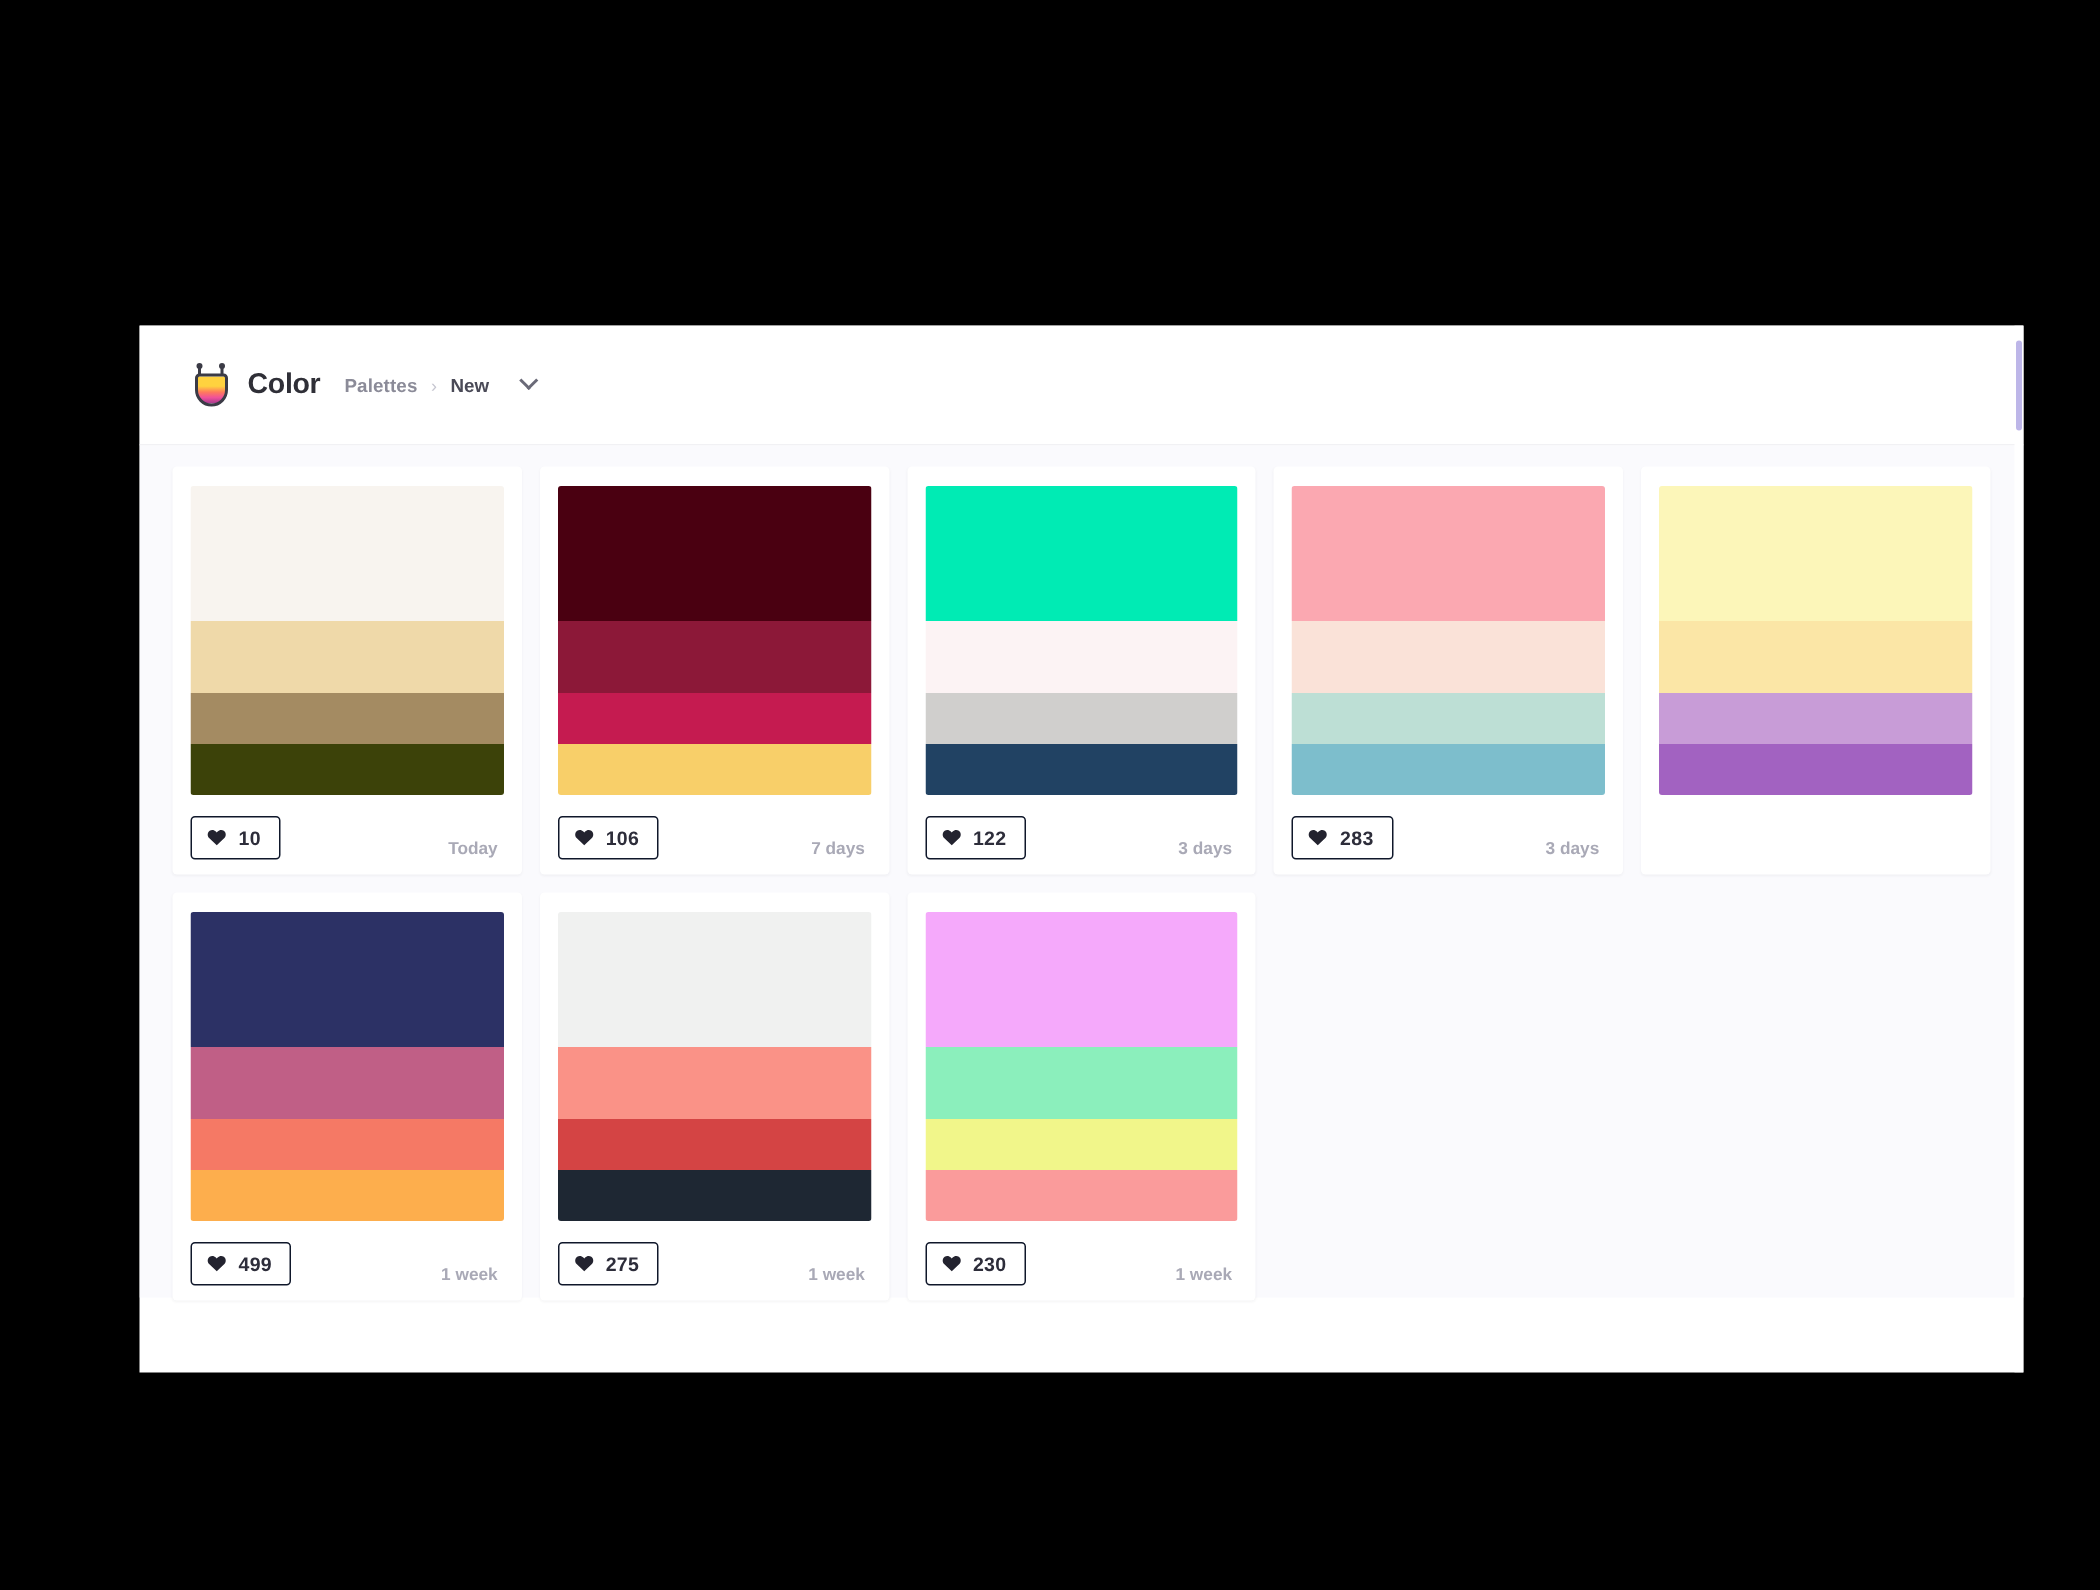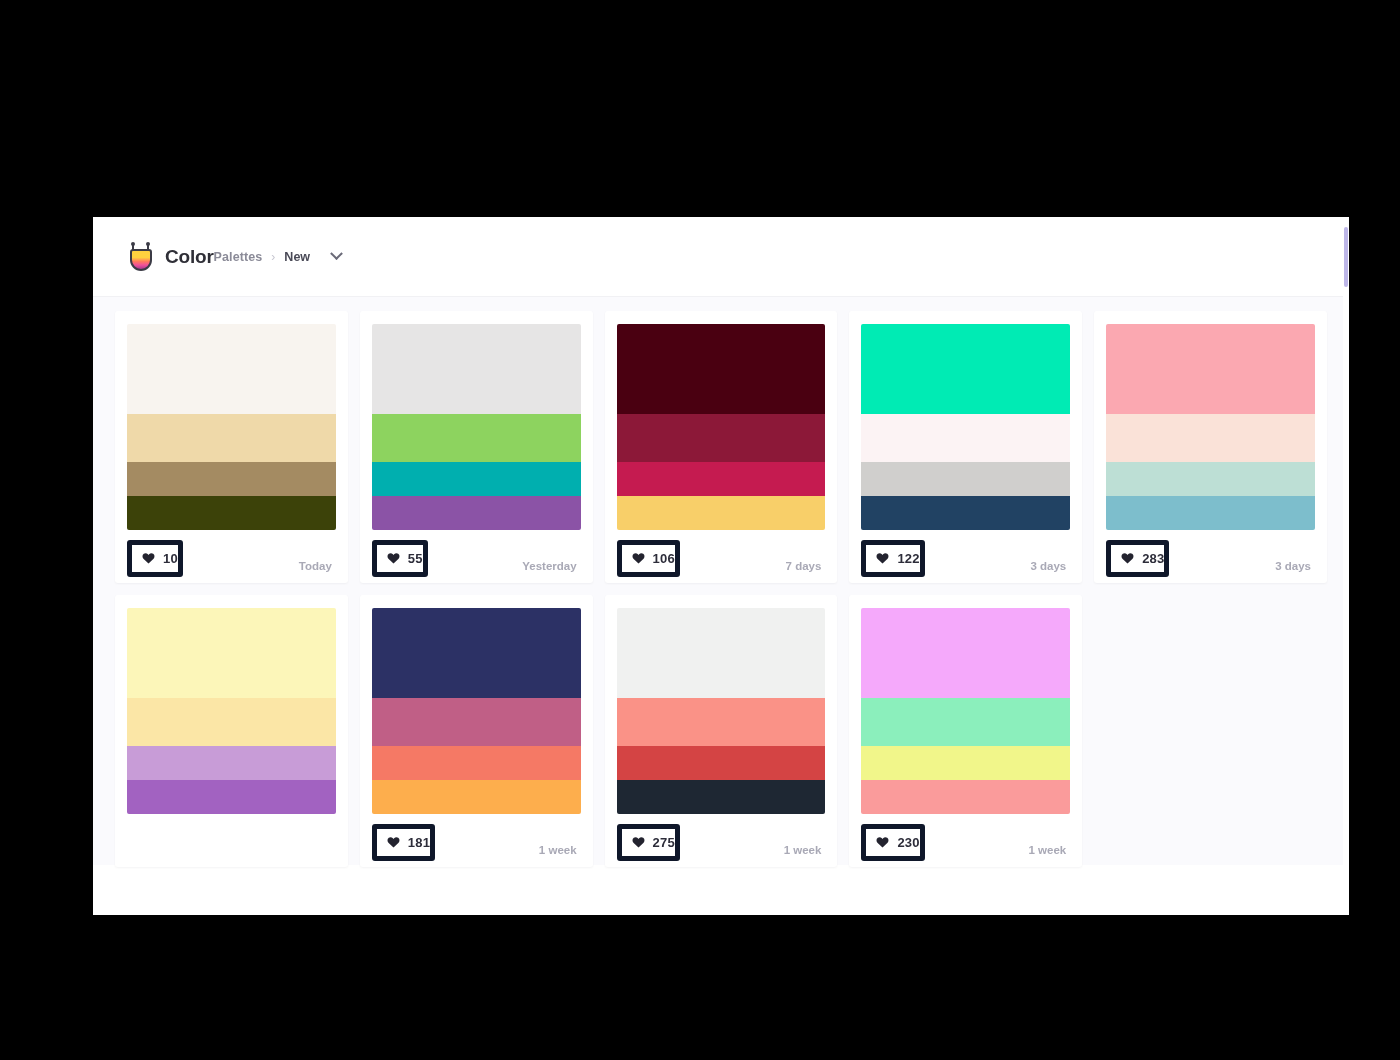--- a/index.html
+++ b/index.html
@@ -79,21 +79,21 @@
     font-size: 19px;
     font-weight: bold;
     color: #2f2f37;
     letter-spacing: -0.2px;
   }
 
   #breadcrumb {
     display: flex;
     align-items: center;
     gap: 9px;
-    margin-left: 0;
+    margin-left: 16px;
   }
   .crumb {
     font-size: 12.5px;
     color: #8b8b98;
     font-weight: bold;
     letter-spacing: 0.1px;
   }
   .crumb-sep {
     font-size: 12px;
     color: #c6c6d0;
@@ -155,23 +155,23 @@
     align-items: center;
     justify-content: space-between;
     height: 30px;
   }
 
   .like-badge {
     display: flex;
     align-items: center;
     gap: 8px;
     background: #ffffff;
-    border: 5px solid #0f172a;
+    border: 1px solid #0f172a;
     border-radius: 3px;
-    padding: 6px 0 6px 10px;
+    padding: 6px 12px 6px 10px;
   }
   .heart-icon {
     width: 13px;
     height: 12px;
     flex: 0 0 auto;
     display: block;
   }
   .like-count {
     font-size: 13px;
     font-weight: bold;
@@ -246,37 +246,20 @@
               <svg class="heart-icon" viewBox="0 0 24 22" aria-hidden="true">
                 <path fill="#23232f" d="M12 21.3 2.6 12.2C.1 9.7.4 5.4 3.3 3.3c2.4-1.7 5.7-1.2 7.6 1l1.1 1.3 1.1-1.3c1.9-2.2 5.2-2.7 7.6-1 2.9 2.1 3.2 6.4.7 8.9L12 21.3z"></path>
               </svg>
               <span class="like-count">10</span>
             </div>
             <span class="time-label">Today</span>
           </div>
         </div>
         <div class="palette-card">
           <div class="swatches">
-            <div class="swatch s0" style="background:#E6E5E5"></div>
-            <div class="swatch s1" style="background:#8DD35F"></div>
-            <div class="swatch s2" style="background:#00AFAF"></div>
-            <div class="swatch s3" style="background:#8B53A6"></div>
-          </div>
-          <div class="card-footer">
-            <div class="like-badge">
-              <svg class="heart-icon" viewBox="0 0 24 22" aria-hidden="true">
-                <path fill="#23232f" d="M12 21.3 2.6 12.2C.1 9.7.4 5.4 3.3 3.3c2.4-1.7 5.7-1.2 7.6 1l1.1 1.3 1.1-1.3c1.9-2.2 5.2-2.7 7.6-1 2.9 2.1 3.2 6.4.7 8.9L12 21.3z"></path>
-              </svg>
-              <span class="like-count">55</span>
-            </div>
-            <span class="time-label">Yesterday</span>
-          </div>
-        </div>
-        <div class="palette-card">
-          <div class="swatches">
             <div class="swatch s0" style="background:#4A0011"></div>
             <div class="swatch s1" style="background:#8C1838"></div>
             <div class="swatch s2" style="background:#C51B50"></div>
             <div class="swatch s3" style="background:#F8CF69"></div>
           </div>
           <div class="card-footer">
             <div class="like-badge">
               <svg class="heart-icon" viewBox="0 0 24 22" aria-hidden="true">
                 <path fill="#23232f" d="M12 21.3 2.6 12.2C.1 9.7.4 5.4 3.3 3.3c2.4-1.7 5.7-1.2 7.6 1l1.1 1.3 1.1-1.3c1.9-2.2 5.2-2.7 7.6-1 2.9 2.1 3.2 6.4.7 8.9L12 21.3z"></path>
               </svg>
@@ -332,21 +315,21 @@
             <div class="swatch s0" style="background:#2C3165"></div>
             <div class="swatch s1" style="background:#C05F86"></div>
             <div class="swatch s2" style="background:#F57965"></div>
             <div class="swatch s3" style="background:#FDAE4D"></div>
           </div>
           <div class="card-footer">
             <div class="like-badge">
               <svg class="heart-icon" viewBox="0 0 24 22" aria-hidden="true">
                 <path fill="#23232f" d="M12 21.3 2.6 12.2C.1 9.7.4 5.4 3.3 3.3c2.4-1.7 5.7-1.2 7.6 1l1.1 1.3 1.1-1.3c1.9-2.2 5.2-2.7 7.6-1 2.9 2.1 3.2 6.4.7 8.9L12 21.3z"></path>
               </svg>
-              <span class="like-count">181</span>
+              <span class="like-count">499</span>
             </div>
             <span class="time-label">1 week</span>
           </div>
         </div>
         <div class="palette-card">
           <div class="swatches">
             <div class="swatch s0" style="background:#F0F1F0"></div>
             <div class="swatch s1" style="background:#FA9287"></div>
             <div class="swatch s2" style="background:#D44444"></div>
             <div class="swatch s3" style="background:#1E2733"></div>

